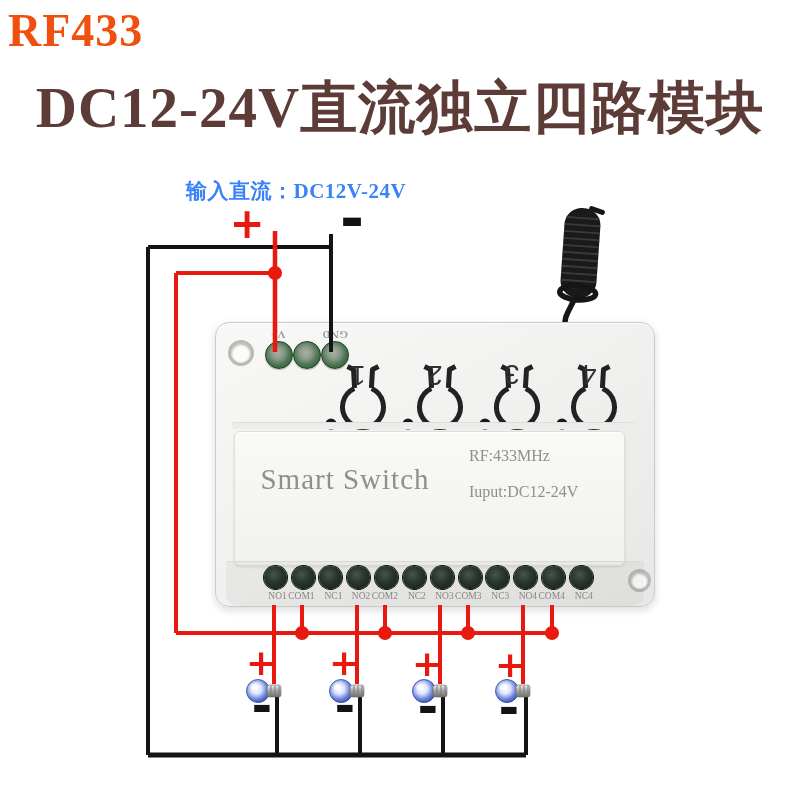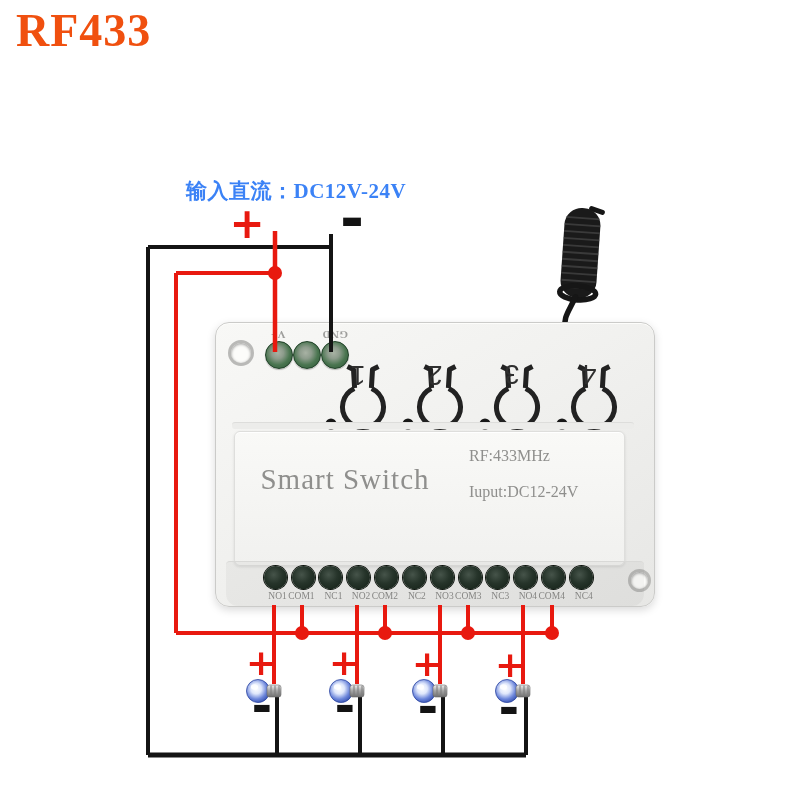--- a/index.html
+++ b/index.html
@@ -2,21 +2,21 @@
 <html><head>
 <meta charset="utf-8">
 <style>
   html,body{margin:0;padding:0;background:#ffffff;}
   #canvas{position:relative;width:800px;height:800px;background:#ffffff;overflow:hidden;
           font-family:"Liberation Serif",serif;}
   .abs{position:absolute;}
   .ctr{transform:translate(-50%,-50%);}
 
   
-  .brand{left:8px;top:4px;font-size:46px;font-weight:600;color:#f0500f;letter-spacing:1px;margin-left:8px;}
+  .brand{left:8px;top:4px;font-size:46px;font-weight:600;color:#f0500f;letter-spacing:1px;}
   .title{left:0;top:70px;width:800px;text-align:center;font-size:57px;font-weight:700;
          color:#5d3b37;letter-spacing:1px;white-space:nowrap;}
   .input-label{left:186px;top:177px;font-size:21px;font-weight:700;color:#3b82f6;
          font-family:Liberation Serif, serif;letter-spacing:0.5px;}
 
   
   .plus{color:#e8190f;font-family:"DejaVu Sans",sans-serif;font-weight:900;line-height:1;}
   .minus{color:#131313;font-family:"DejaVu Sans",sans-serif;font-weight:900;line-height:1;}
   .supply-plus{font-size:42px;}
   .supply-minus{font-size:58px;}
@@ -55,20 +55,21 @@
   .cell{width:27.82px;display:flex;justify-content:flex-end;align-items:center;font-family:Liberation Serif, serif;}
 
   svg{display:block;}
 </style>
 </head>
 <body>
 
 <div id="canvas">
 
   <div class="abs brand">RF433</div>
+  <div class="abs title">DC12-24V直流独立四路模块</div>
   <div class="abs input-label">输入直流：DC12V-24V</div>
 
   <svg class="abs" style="left:548px;top:200px;" width="64" height="140" viewBox="0 0 64 140">
     <g transform="rotate(4 32 60)">
       <path d="M40 8 L51 11" stroke="#161616" stroke-width="5" stroke-linecap="round" fill="none"></path>
       <rect x="14" y="8" width="36" height="90" rx="17" fill="#1a1a1a"></rect>
       <g stroke="#555555" stroke-width="1.8" opacity="0.55">
         <path d="M15 18 H49"></path>
           <path d="M14 25 H50"></path>
           <path d="M14 32 H50"></path>

